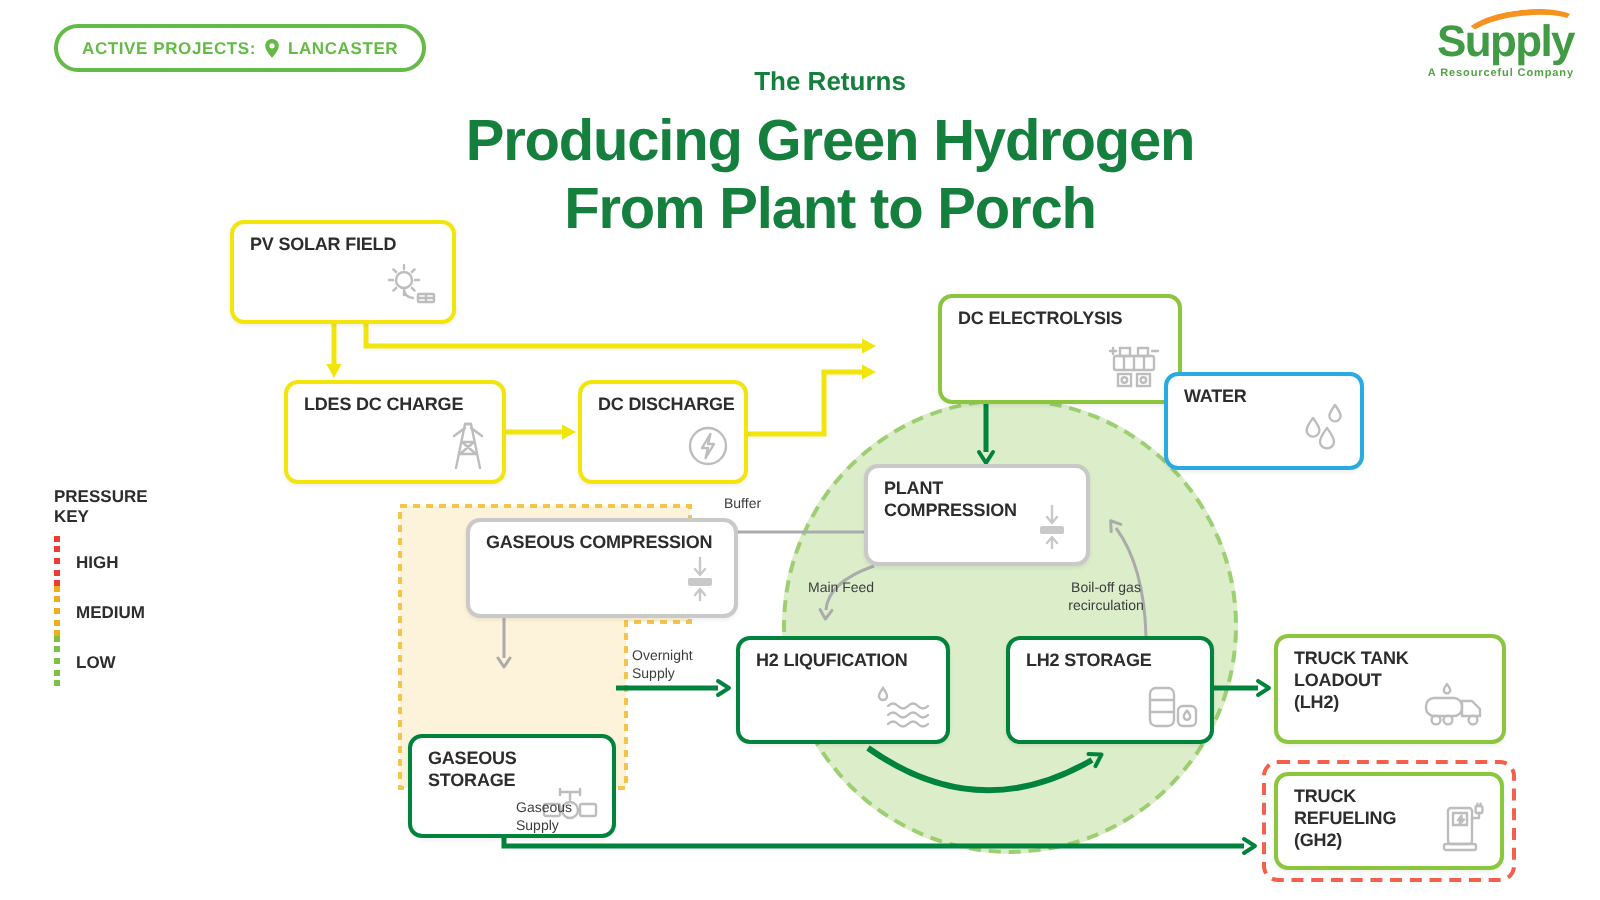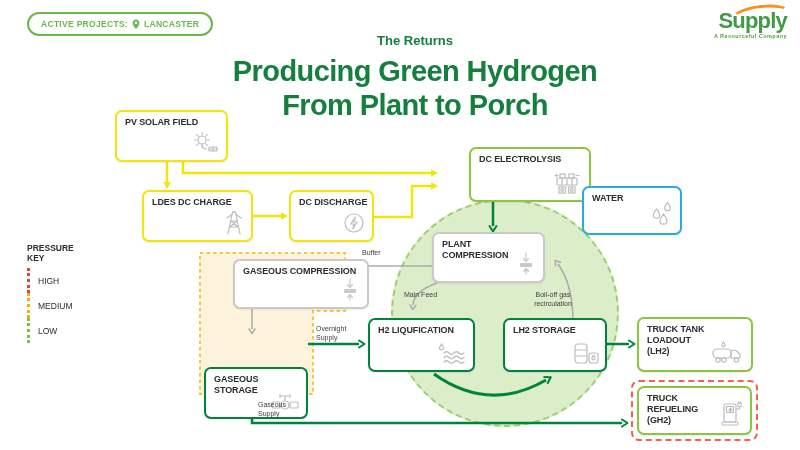--- a/index.html
+++ b/index.html
@@ -32,21 +32,21 @@
     letter-spacing:.45px;
   }
   #titleblock { position:absolute; left:150px; top:33px; width:530px; text-align:center; color:#15803d; }
   #kicker { font-size:13px; font-weight:bold; }
   #main-title { margin-top:6px; font-size:29px; font-weight:bold; letter-spacing:-0.6px; line-height:1.18; }
 
   
   #pressure-key { position:absolute; left:27px; top:243px; }
   #pressure-key .pk-title { font-size:8.5px; font-weight:bold; color:#2D2D2D; line-height:1.2; margin-bottom:5px; }
   .key-row { display:flex; align-items:center; height:25px; padding-left:8px; }
-  .key-row span { font-size:8.5px; font-weight:normal; color:#2D2D2D;text-align:right; }
+  .key-row span { font-size:8.5px; font-weight:bold; color:#2D2D2D;text-align:right; }
   .k-high   { border-left:3px dotted #EE3B33; }
   .k-medium { border-left:3px dotted #F2AE19; }
   .k-low    { border-left:3px dotted #7DC242; }
 
   
   #process-circle {
     position:absolute; left:391px; top:199px; width:228px; height:228px;
     border-radius:50%; background:#DCEDCA; border:2px dashed #9CCF70;
     box-sizing:border-box; z-index:1;
   }

